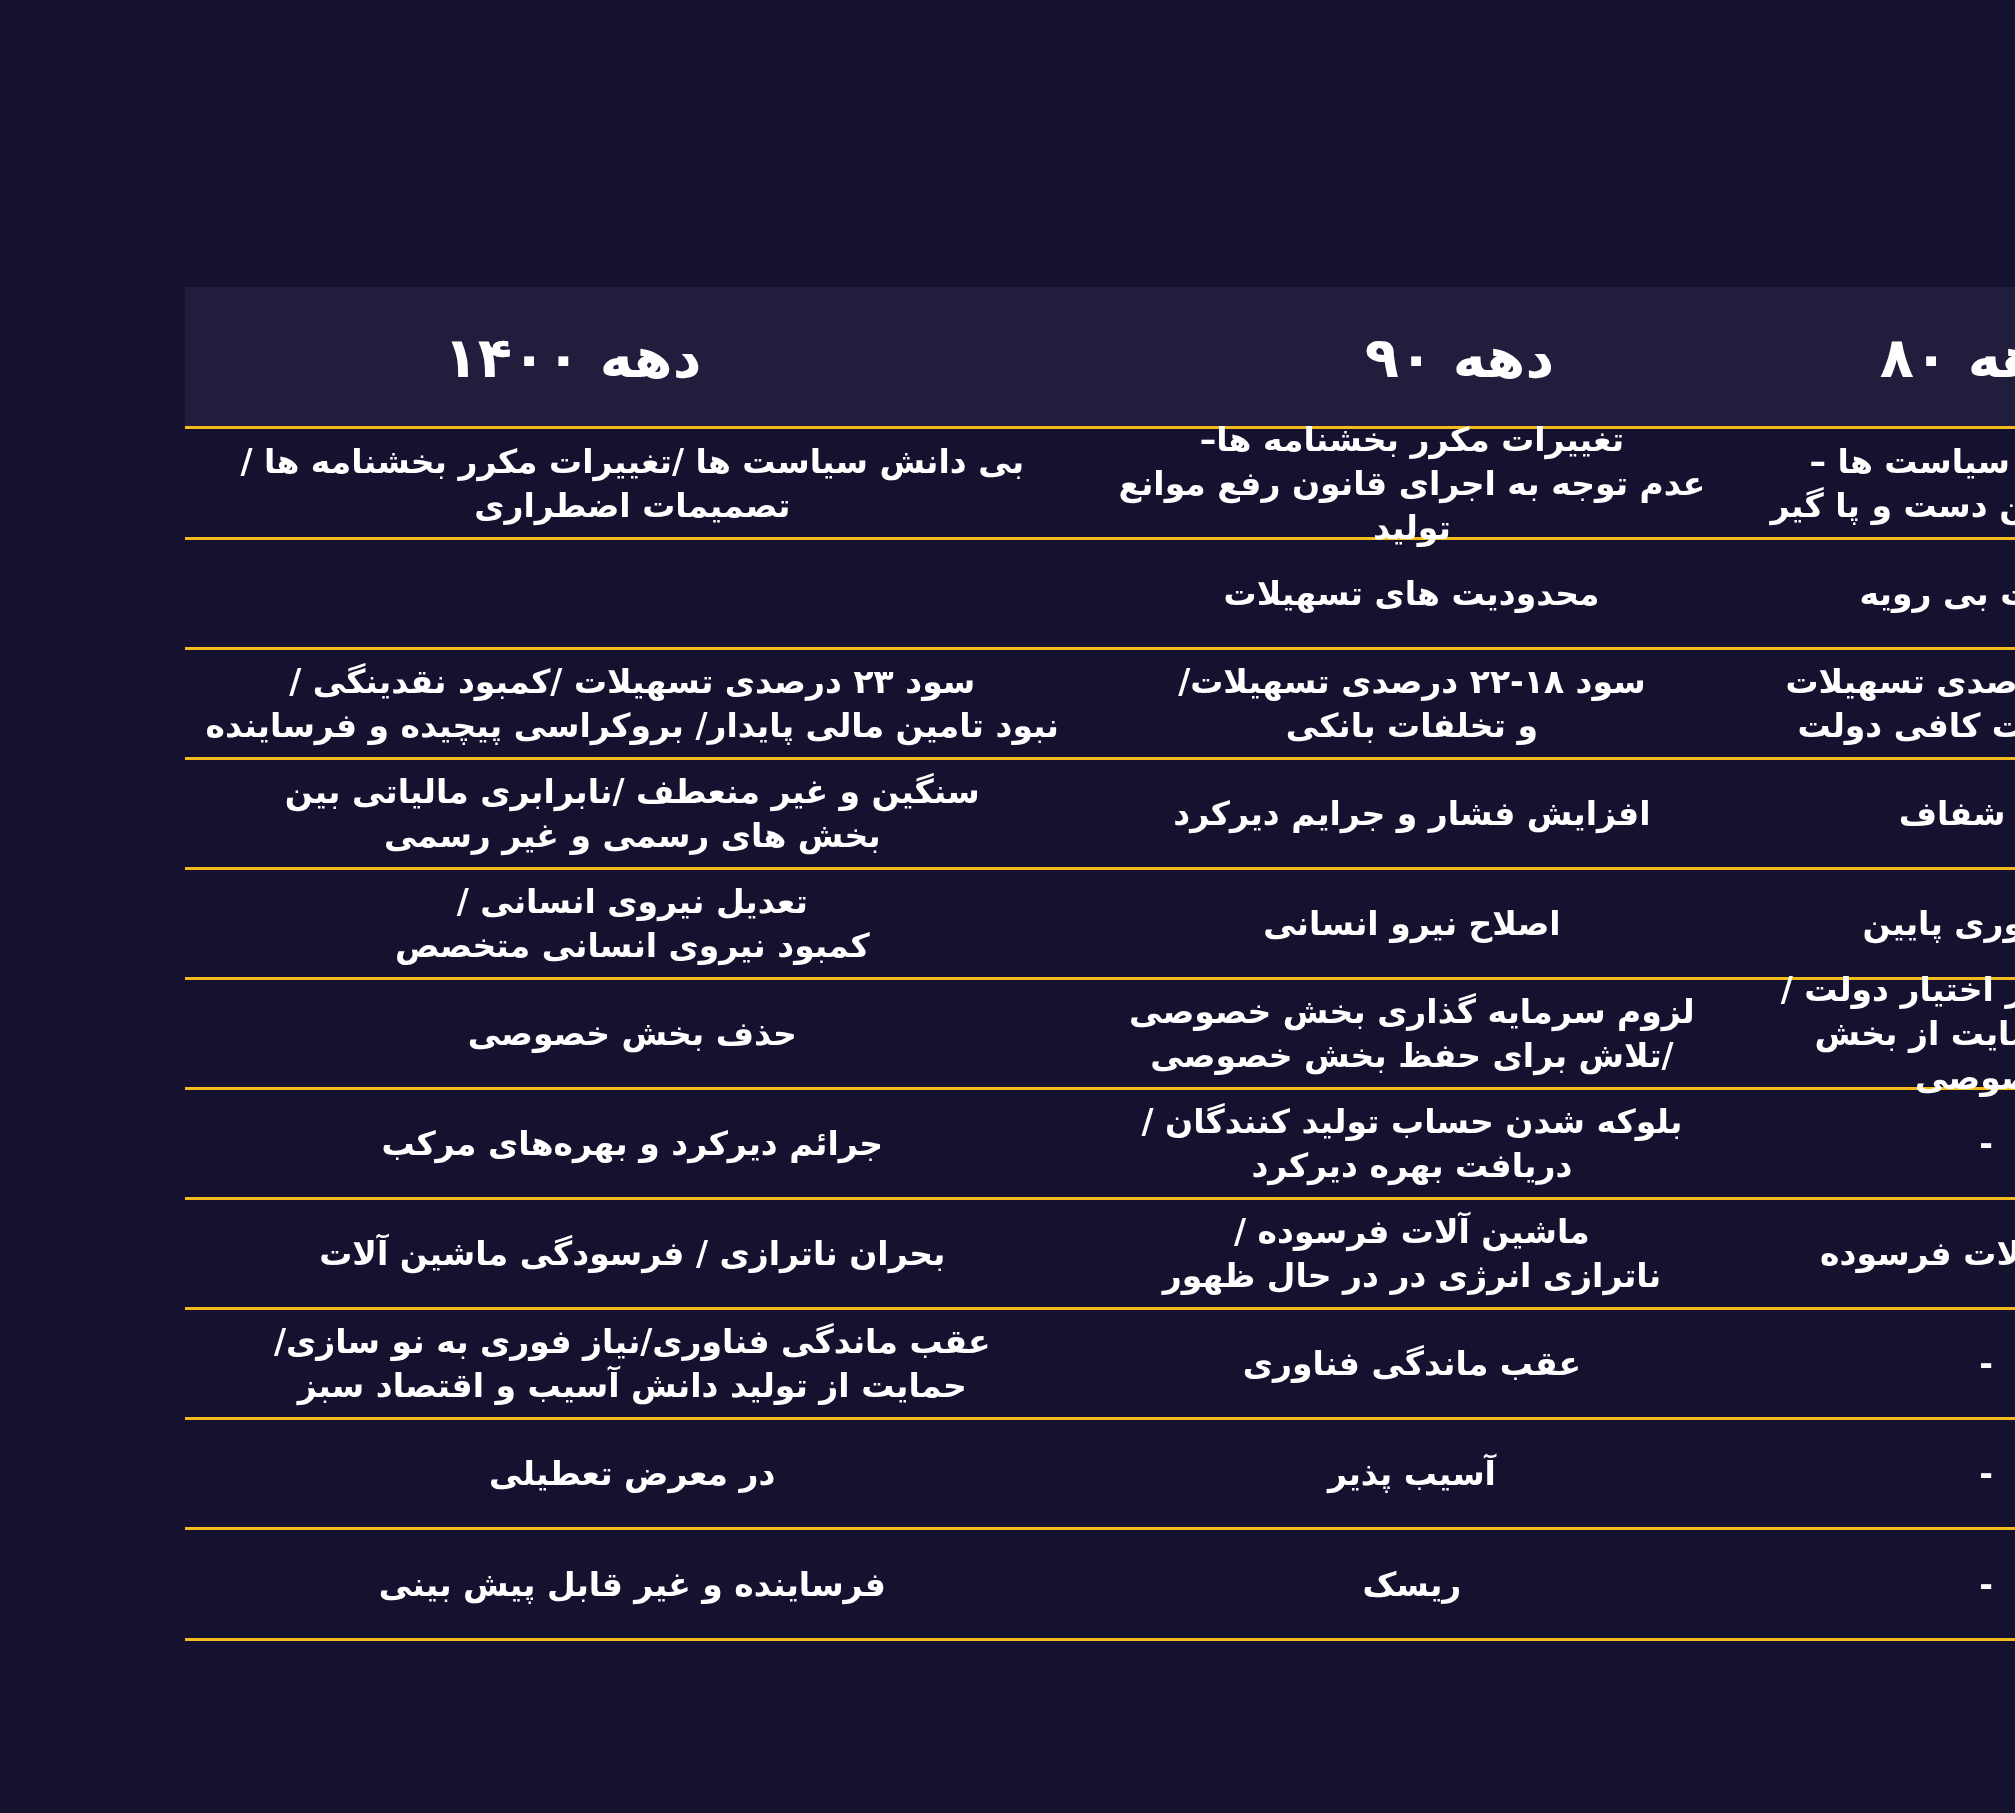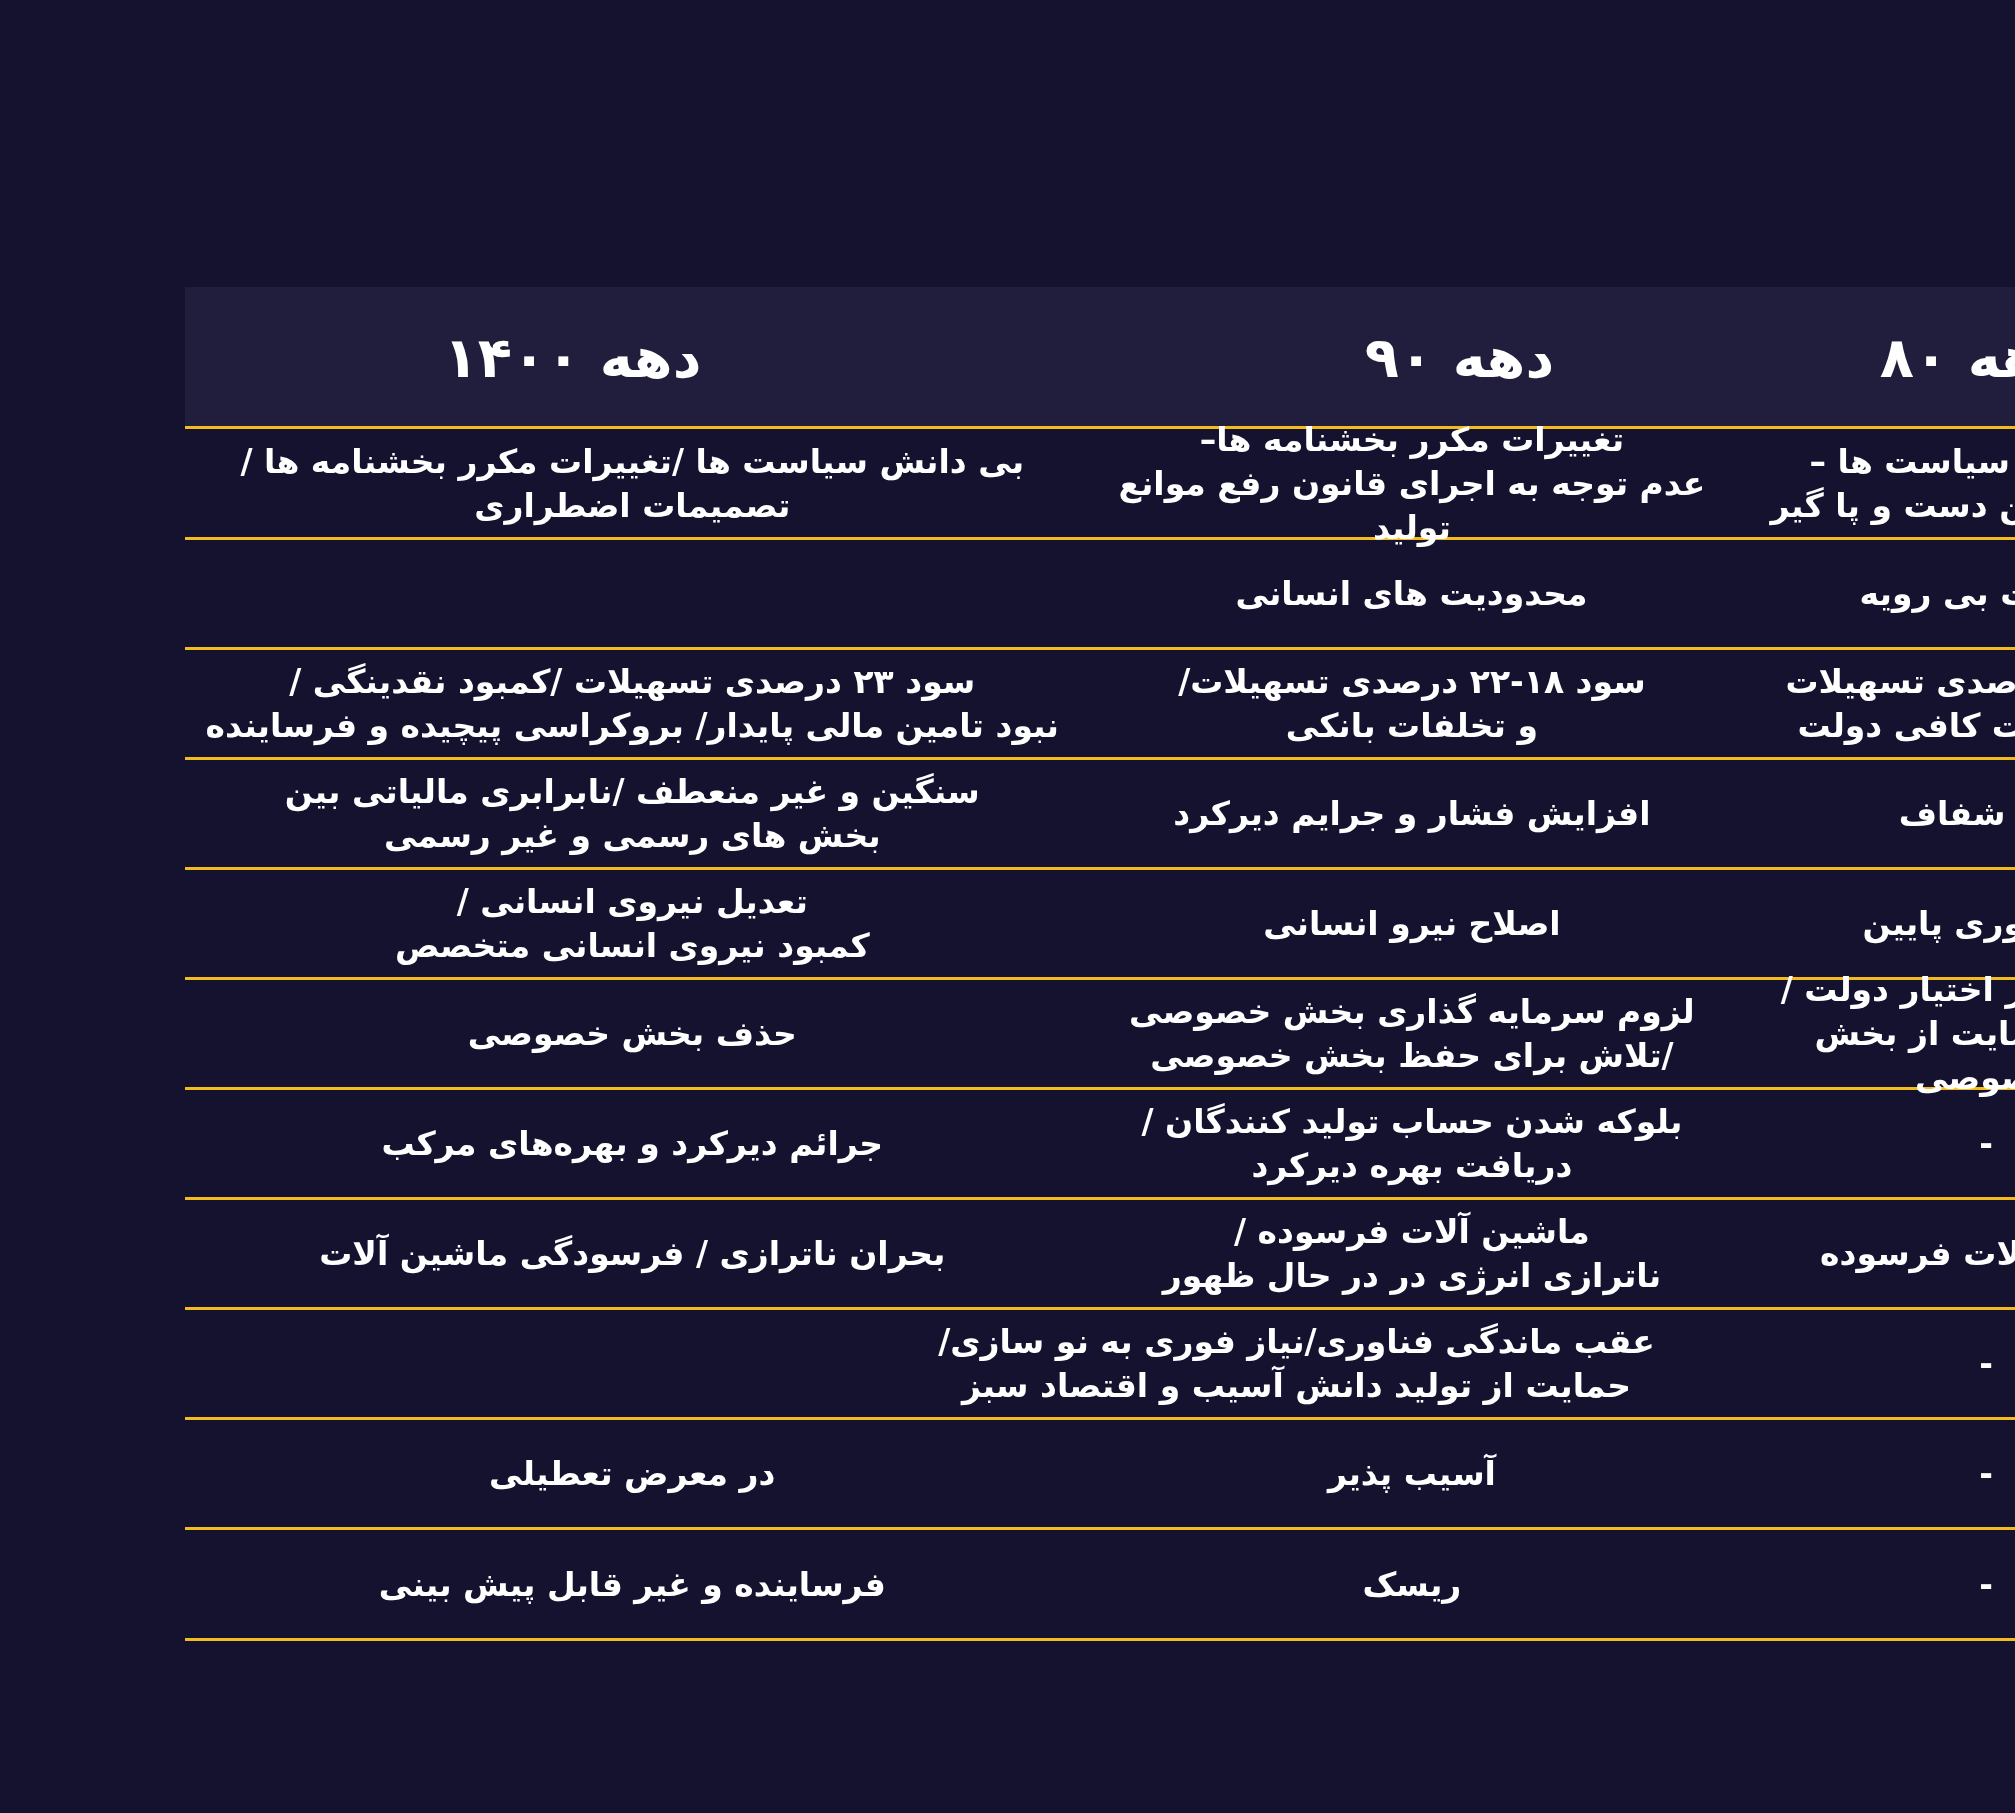--- a/index.html
+++ b/index.html
@@ -50,21 +50,21 @@
   <div class="row">
     <div class="cell c80">بی ثباتی سیاست ها –
 وجود قوانین دست و پا گیر</div>
     <div class="cell c90">تغییرات مکرر بخشنامه ها–
 عدم توجه به اجرای قانون رفع موانع تولید</div>
     <div class="cell c1400">بی دانش سیاست ها /تغییرات مکرر بخشنامه ها /
 تصمیمات اضطراری</div>
   </div>
   <div class="row">
     <div class="cell c80">واردات بی رویه</div>
-    <div class="cell c90">محدودیت های انسانی</div>
+    <div class="cell c90">محدودیت های تسهیلات</div>
   </div>
   <div class="row">
     <div class="cell c80">سود ۱۵ درصدی تسهیلات
 عدم حمایت کافی دولت</div>
     <div class="cell c90">سود ۱۸-۲۲ درصدی تسهیلات/
 و تخلفات بانکی</div>
     <div class="cell c1400">سود ۲۳ درصدی تسهیلات /کمبود نقدینگی /
 نبود تامین مالی پایدار/ بروکراسی پیچیده و فرساینده</div>
   </div>
   <div class="row">
@@ -93,20 +93,21 @@
     <div class="cell c1400">جرائم دیرکرد و بهره‌های مرکب</div>
   </div>
   <div class="row">
     <div class="cell c80">ماشین آلات فرسوده</div>
     <div class="cell c90">ماشین آلات فرسوده /
 ناترازی انرژی در در حال ظهور</div>
     <div class="cell c1400">بحران ناترازی / فرسودگی ماشین آلات</div>
   </div>
   <div class="row">
     <div class="cell c80">-</div>
+    <div class="cell c90">عقب ماندگی فناوری</div>
     <div class="cell c1400">عقب ماندگی فناوری/نیاز فوری به نو سازی/
 حمایت از تولید دانش آسیب و اقتصاد سبز</div>
   </div>
   <div class="row">
     <div class="cell c80">-</div>
     <div class="cell c90">آسیب پذیر</div>
     <div class="cell c1400">در معرض تعطیلی</div>
   </div>
   <div class="row">
     <div class="cell c80">-</div>

